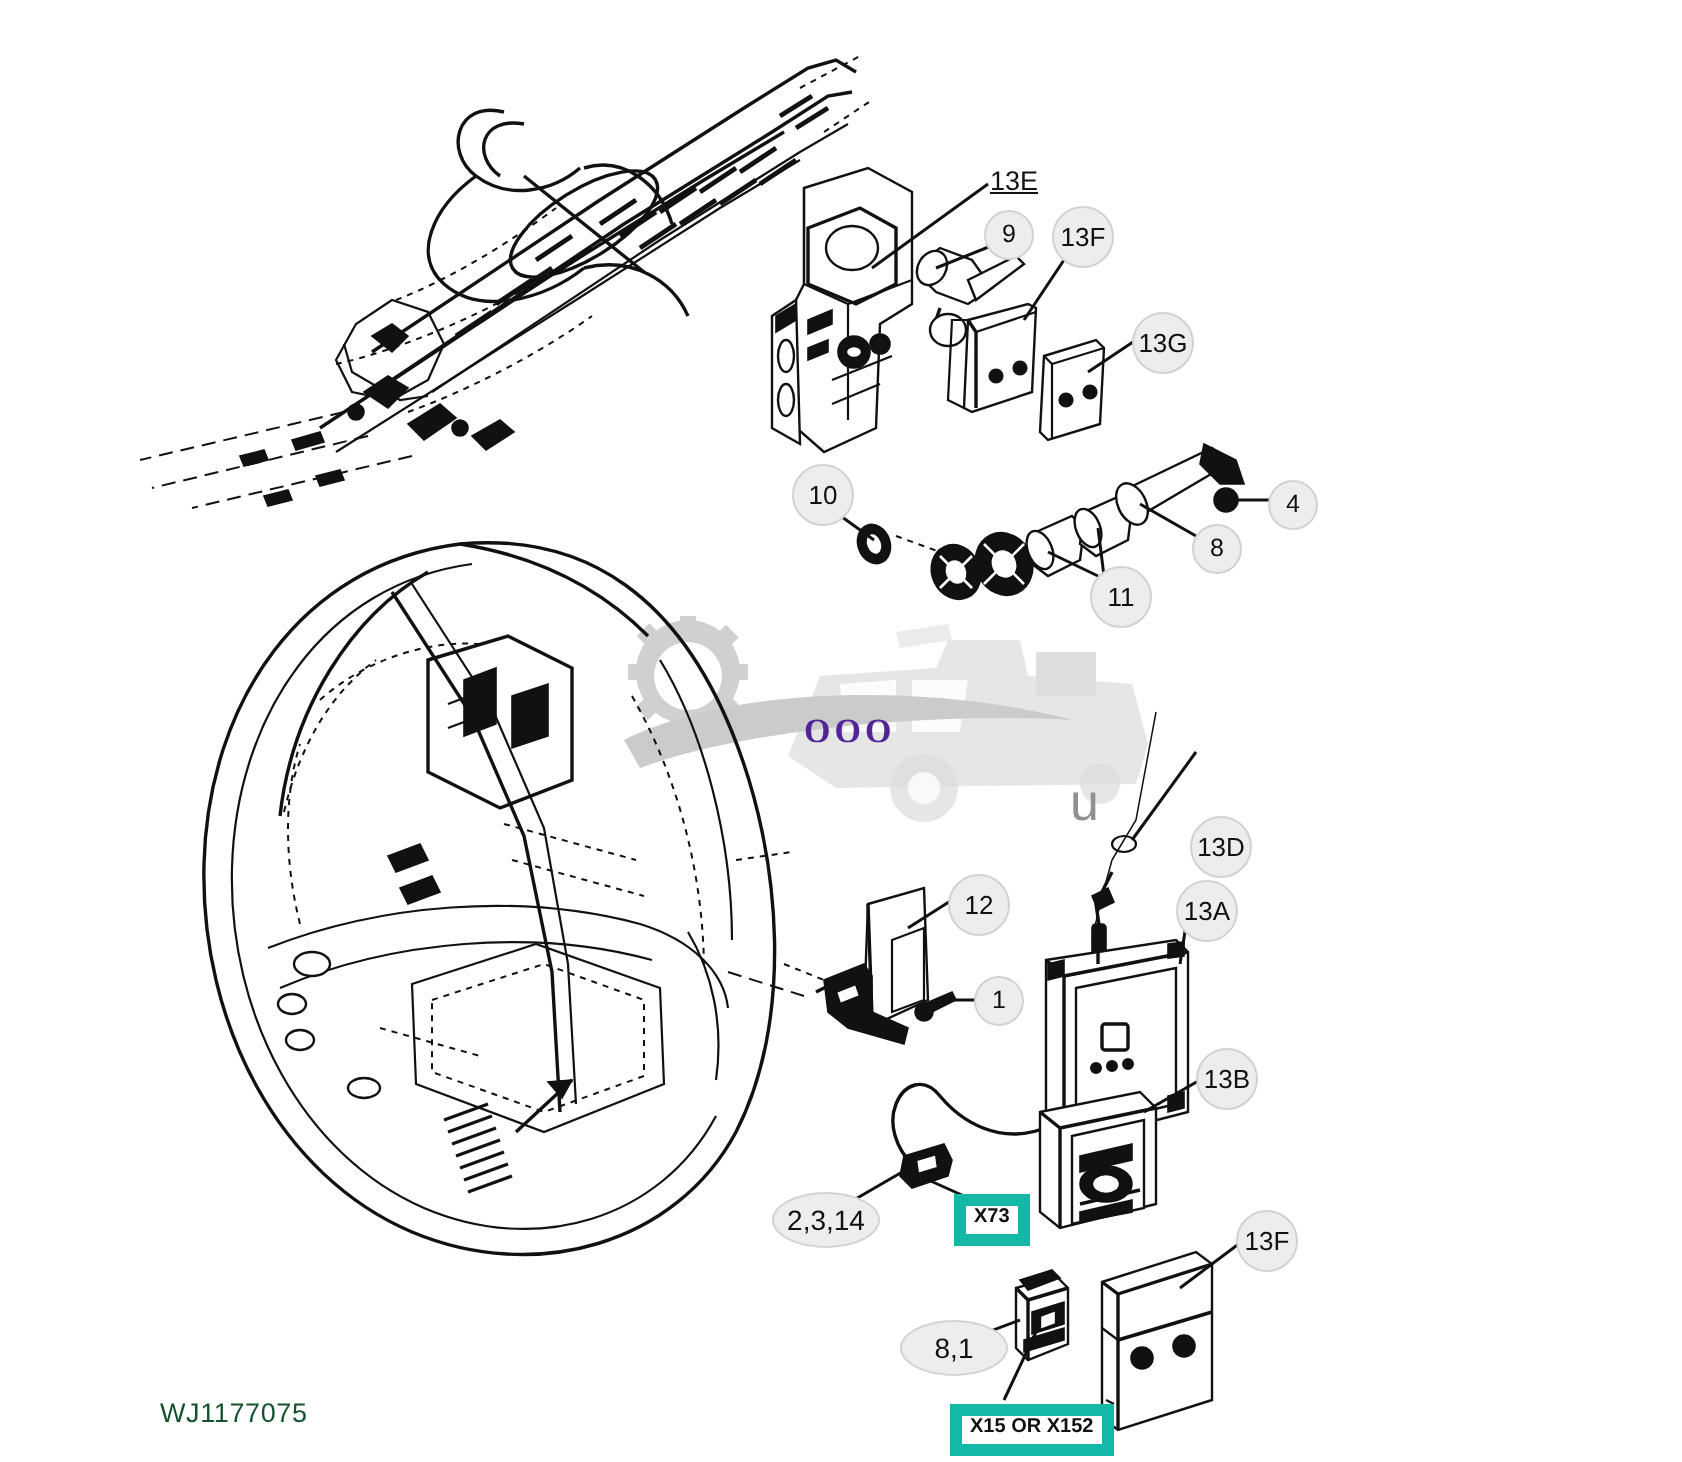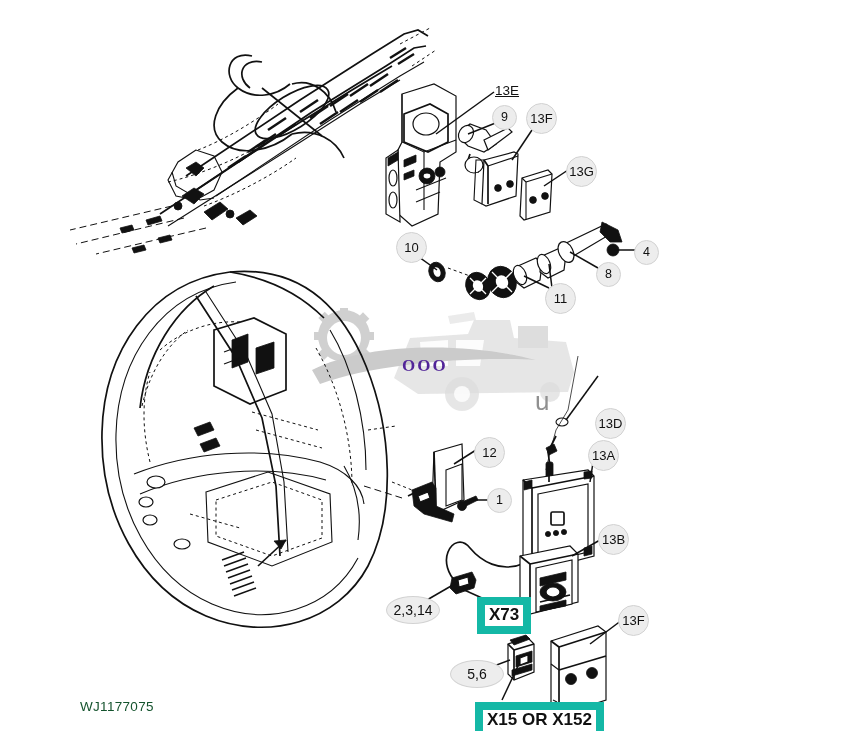--- a/index.html
+++ b/index.html
@@ -70,23 +70,23 @@
     position:absolute;
     font-size:13.5px;color:#111;
     font-family:"Liberation Sans", sans-serif;
     white-space:nowrap;
     text-decoration:underline;
   }
 
   
   .tag{
     position:absolute;
-    border:8px solid #14b8a6;
+    border:6px solid #14b8a6;
     background:#fff;
-    font-size:17px;font-weight:700;
+    font-size:10px;font-weight:700;
     font-family:"Liberation Sans", sans-serif;
     color:#111;
     padding:1px 4px 2px 4px;
     line-height:1.05;
     white-space:nowrap;
     box-sizing:border-box;
   }
 
   
   .docid{
@@ -466,21 +466,21 @@
   <div class="balloon md" style="left:396px;top:232px;">10</div>
   <div class="balloon md" style="left:545px;top:283px;">11</div>
   <div class="balloon sm" style="left:596px;top:262px;">8</div>
   <div class="balloon sm" style="left:634px;top:240px;">4</div>
   <div class="balloon md" style="left:595px;top:360px;margin-top:48px;">13D</div>
   <div class="balloon md" style="left:474px;top:437px;">12</div>
   <div class="balloon md" style="left:588px;top:440px;">13A</div>
   <div class="balloon sm" style="left:487px;top:488px;">1</div>
   <div class="balloon md" style="left:598px;top:524px;">13B</div>
   <div class="balloon wide" style="left:386px;top:596px;">2,3,14</div>
-  <div class="balloon wide" style="left:450px;top:660px;">5,6</div>
+  <div class="balloon wide" style="left:450px;top:660px;">8,1</div>
   <div class="balloon md" style="left:618px;top:605px;">13F</div>
 
   <div class="tag" style="left:477px;top:597px;">X73</div>
   <div class="tag" style="left:475px;top:702px;">X15 OR X152</div>
 
   <div class="docid">WJ1177075</div>
 
 </div>
 
 </body></html>

